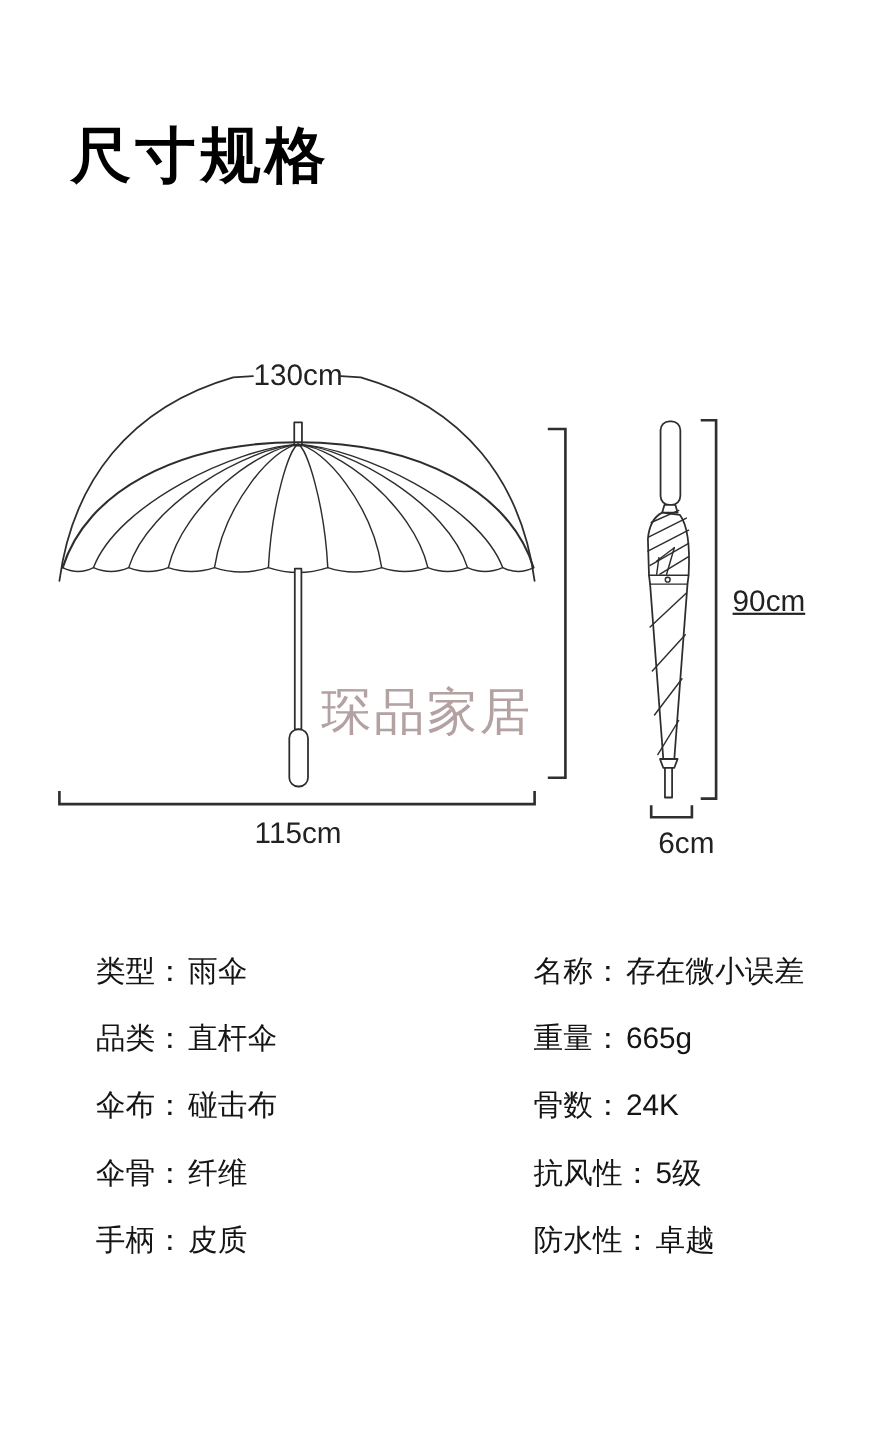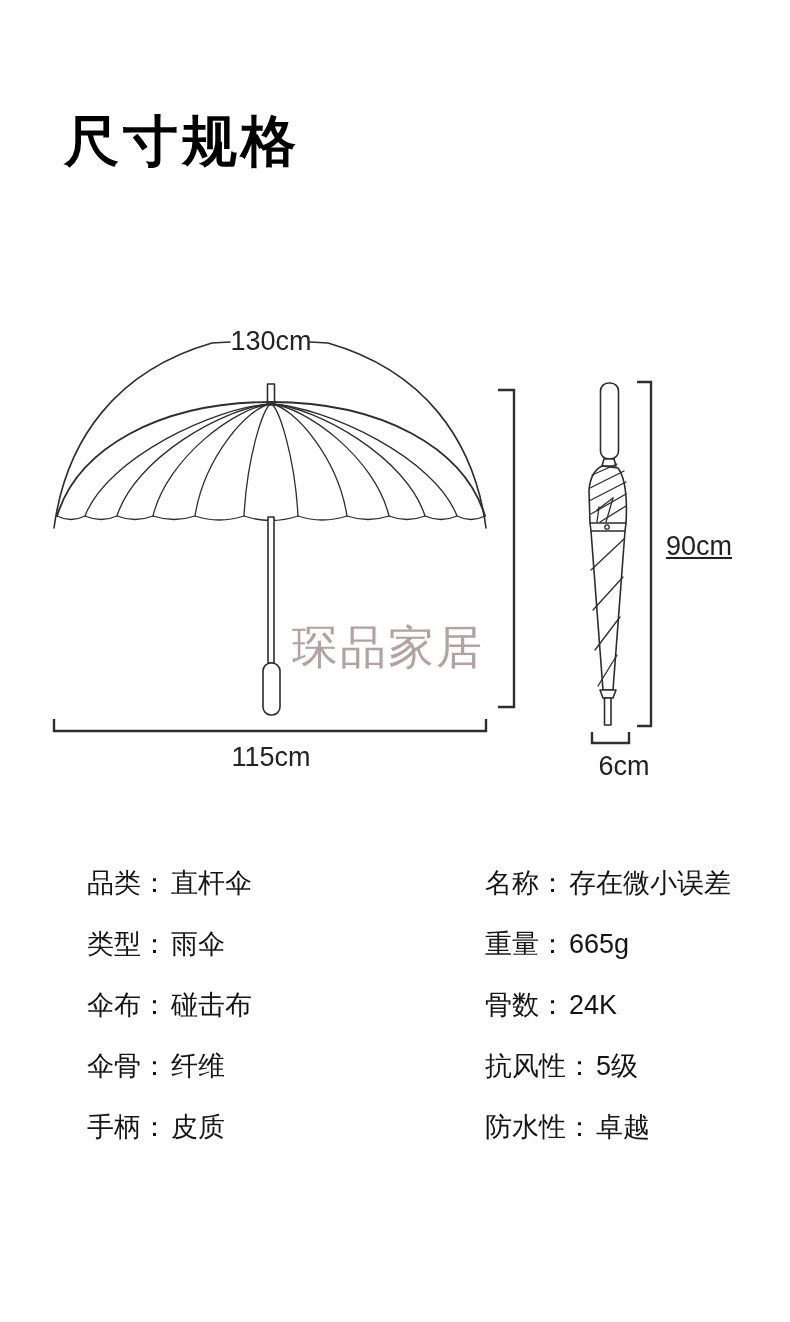--- a/index.html
+++ b/index.html
@@ -129,22 +129,22 @@
   <div class="page-title">尺寸规格</div>
 
   <div class="dim-label dim-130">130cm</div>
   <div class="dim-label dim-115">115cm</div>
   <div class="dim-label dim-90">90cm</div>
   <div class="dim-label dim-6">6cm</div>
 
   <div class="watermark">琛品家居</div>
 
   <div class="spec-col left">
+    <div class="spec-row"><span class="label">类型：</span><span class="value">雨伞</span></div>
     <div class="spec-row"><span class="label">品类：</span><span class="value">直杆伞</span></div>
-    <div class="spec-row"><span class="label">类型：</span><span class="value">雨伞</span></div>
     <div class="spec-row"><span class="label">伞布：</span><span class="value">碰击布</span></div>
     <div class="spec-row"><span class="label">伞骨：</span><span class="value">纤维</span></div>
     <div class="spec-row"><span class="label">手柄：</span><span class="value">皮质</span></div>
   </div>
 
   <div class="spec-col right">
     <div class="spec-row"><span class="label">名称：</span><span class="value">存在微小误差</span></div>
     <div class="spec-row"><span class="label">重量：</span><span class="value">665g</span></div>
     <div class="spec-row"><span class="label">骨数：</span><span class="value">24K</span></div>
     <div class="spec-row"><span class="label">抗风性：</span><span class="value">5级</span></div>

